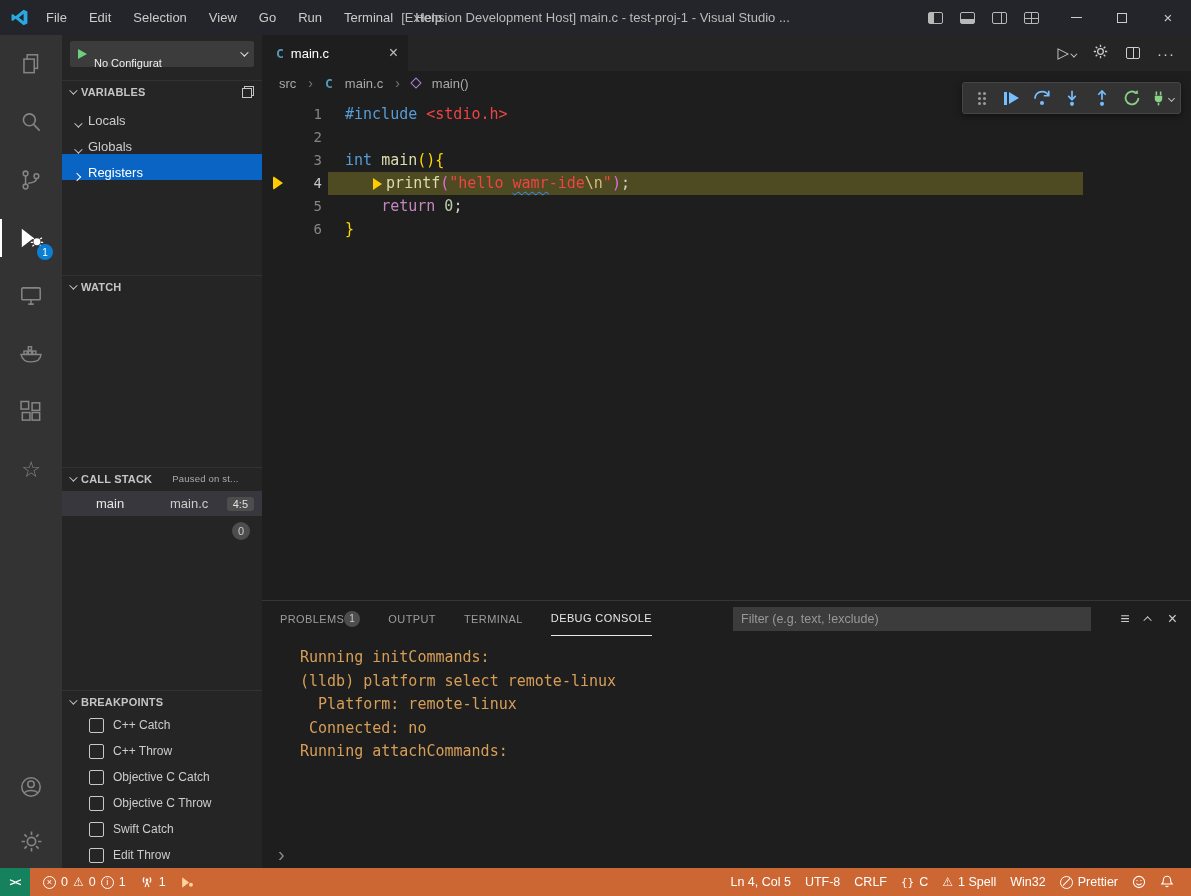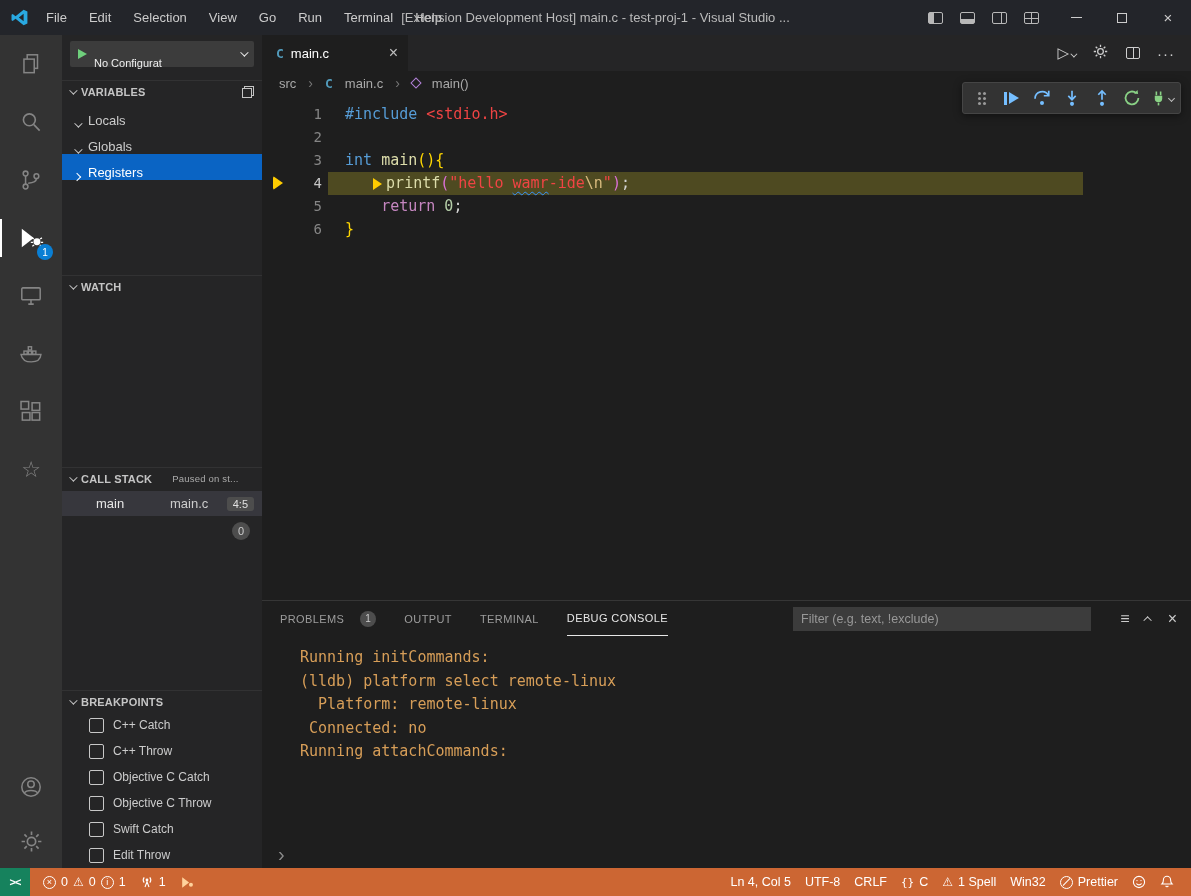--- a/index.html
+++ b/index.html
@@ -95,24 +95,24 @@
   .debug-toolbar { position:absolute; top:47px; right:10px; height:32px; background:#333333; border:1px solid #454545; border-radius:3px; box-shadow:0 2px 8px rgba(0,0,0,.45); display:flex; align-items:center; padding:0 5px; gap:3px; z-index:10; }
   .dt-btn { width:27px; height:27px; display:flex; align-items:center; justify-content:center; position:relative; }
   .grip-dots { width:3px; height:3px; border-radius:50%; background:#9a9a9a; box-shadow:0 5px 0 #9a9a9a, 0 10px 0 #9a9a9a, 5px 0 0 #9a9a9a, 5px 5px 0 #9a9a9a, 5px 10px 0 #9a9a9a; margin:-10px 5px 0 0; }
   .cont-bar { width:2.5px; height:13px; background:#75beff; margin-right:2px; }
   .cont-tri { width:0; height:0; border-left:10px solid #75beff; border-top:6.5px solid transparent; border-bottom:6.5px solid transparent; }
   .dt-chev { width:5px; height:5px; border-right:1.3px solid #bbbbbb; border-bottom:1.3px solid #bbbbbb; display:inline-block; transform:rotate(45deg); margin-left:2px; align-self:center; }
 
   
   .panel { position:absolute; left:0; right:0; top:565px; bottom:0; background:#1e1e1e; border-top:1px solid rgba(128,128,128,.25); }
   .panel-tabs { height:35px; display:flex; align-items:center; gap:28px; padding-left:18px; }
-  .panel-tab { font-size:11px; letter-spacing:.4px; color:#9d9d9d; display:flex; align-items:center; gap:16px; height:35px; }
+  .panel-tab { font-size:11px; letter-spacing:.4px; color:#9d9d9d; display:flex; align-items:center; gap:0; height:35px; }
   .panel-tab.active { color:#e7e7e7; border-bottom:1px solid #e7e7e7; }
   .panel-tab-badge { width:16px; height:16px; border-radius:50%; background:#4d4d4d; color:#cccccc; font-size:10px; display:flex; align-items:center; justify-content:center; }
-  .filter-input { position:absolute; top:6px; right:100px; width:298px; height:24px; background:#3c3c3c; border:none; outline:none; color:#cccccc; font-size:12.5px; padding:0 8px; font-family:"Liberation Sans", sans-serif; }
+  .filter-input { position:absolute; top:6px; right:100px; width:358px; height:24px; background:#3c3c3c; border:none; outline:none; color:#cccccc; font-size:12.5px; padding:0 8px; font-family:"Liberation Sans", sans-serif; }
   .filter-input::placeholder { color:#989898; }
   .panel-actions { position:absolute; right:14px; top:0; height:35px; display:flex; align-items:center; gap:16px; color:#cccccc; }
   .pa-glyph { font-size:16px; line-height:1; }
   .console { position:absolute; top:45px; left:38px; right:10px; font-family:"DejaVu Sans Mono", monospace; font-size:15px; line-height:23.5px; color:#d79e58; white-space:pre; }
   .console-prompt { position:absolute; left:16px; bottom:4px; color:#8a8a8a; font-size:20px; line-height:1; }
 
   
   .statusbar { position:absolute; left:0; right:0; bottom:0; height:28px; background:#cc6633; display:flex; align-items:center; color:#ffffff; font-size:12.5px; z-index:50; }
   .sb-remote { width:30px; height:28px; background:#16825d; display:flex; align-items:center; justify-content:center; font-size:11px; font-weight:bold; letter-spacing:-1px; }
   .sb-left { display:flex; align-items:center; padding-left:6px; }

